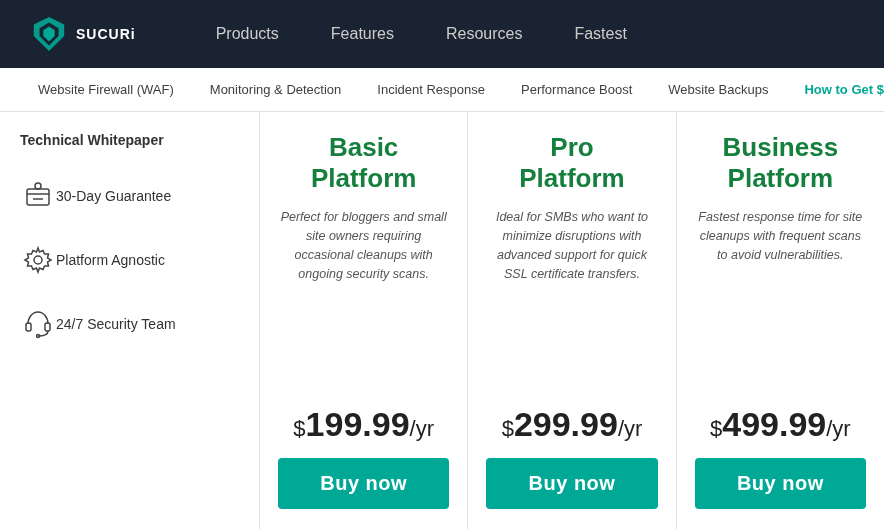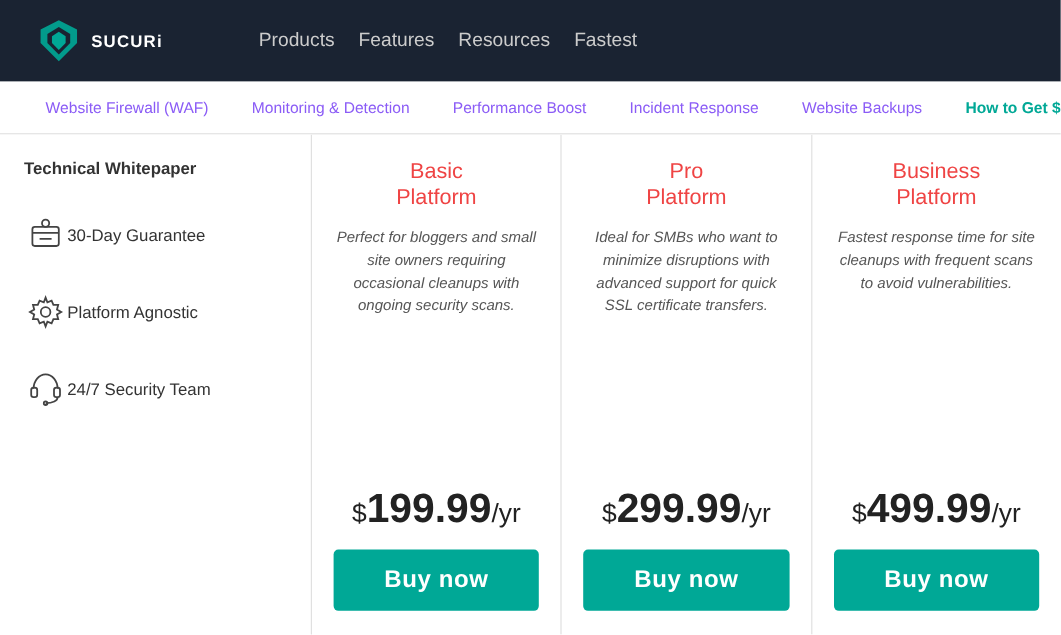--- a/index.html
+++ b/index.html
@@ -24,21 +24,21 @@
       height: 38px;
     }
     .logo-text {
       color: #fff;
       font-size: 14px;
       font-weight: 700;
       letter-spacing: 1px;
     }
     .nav-links {
       display: flex;
-      gap: 20px;
+      gap: 52px;
       list-style: none;
     }
     .nav-links li a {
       color: #ccc;
       text-decoration: none;
       font-size: 16px;
       font-weight: 500;
     }
 
     
@@ -46,21 +46,21 @@
       background: #fff;
       border-bottom: 1px solid #e0e0e0;
       display: flex;
       align-items: center;
       padding: 0 20px;
       height: 44px;
       overflow: hidden;
     }
     .secondary-nav a {
       text-decoration: none;
-      color: #8b5cf6;
+      color: #404040;
       font-size: 13px;
       padding: 0 18px;
       white-space: nowrap;
     }
     .secondary-nav a.active-green {
       color: #00a896;
       font-weight: 600;
     }
 
     
@@ -124,23 +124,23 @@
       display: flex;
       flex-direction: column;
       align-items: center;
       padding: 20px 18px 20px 18px;
     }
     .pricing-col:last-child {
       border-right: none;
     }
 
     .plan-name {
-      font-size: 18px;
-      font-weight: 400;
-      color: #ef4444;
+      font-size: 26px;
+      font-weight: 700;
+      color: #15803d;
       text-align: center;
       line-height: 1.2;
       margin-bottom: 14px;
     }
     .plan-desc {
       font-size: 12.5px;
       color: #555;
       font-style: italic;
       text-align: center;
       line-height: 1.5;
@@ -188,22 +188,22 @@
     <li><a href="#">Products</a></li>
     <li><a href="#">Features</a></li>
     <li><a href="#">Resources</a></li>
     <li><a href="#">Fastest</a></li>
   </ul>
 </nav>
 
 <div class="secondary-nav">
   <a href="#">Website Firewall (WAF)</a>
   <a href="#">Monitoring &amp; Detection</a>
+  <a href="#">Incident Response</a>
   <a href="#">Performance Boost</a>
-  <a href="#">Incident Response</a>
   <a href="#">Website Backups</a>
   <a href="#" class="active-green">How to Get $</a>
 </div>
 
 <div class="content-area">
 
   <aside class="sidebar">
     <div class="sidebar-title">Technical Whitepaper</div>
 
     <div class="sidebar-item">

